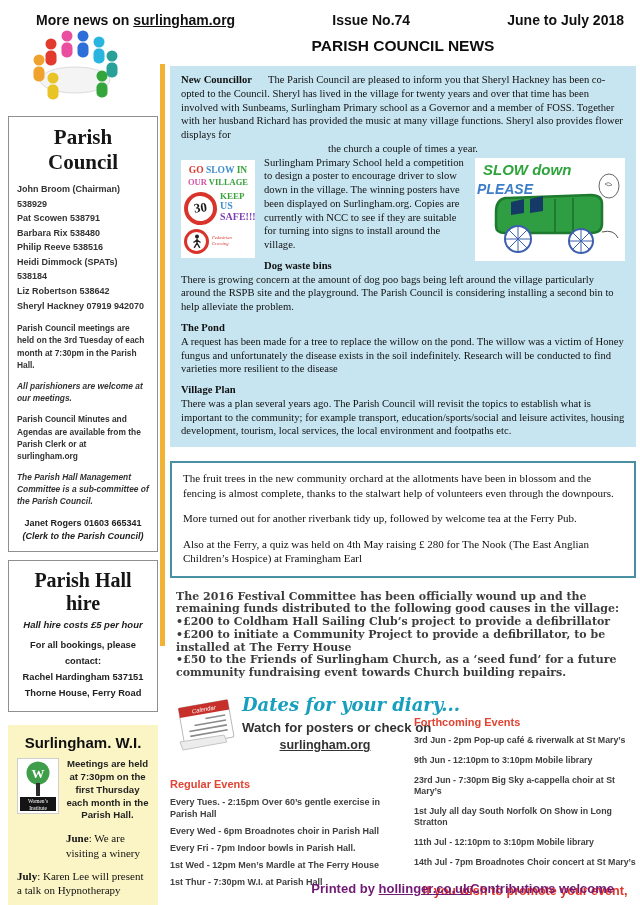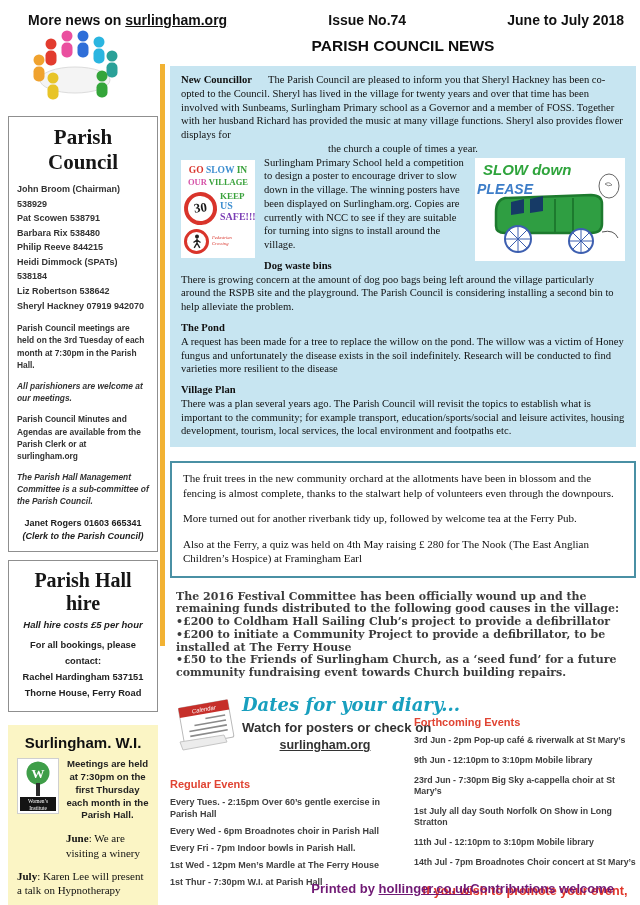--- a/index.html
+++ b/index.html
@@ -1,20 +1,20 @@
 <!DOCTYPE html>
 <html><head>
 <meta charset="utf-8">
 <style>
   * { margin:0; padding:0; box-sizing:border-box; }
   body { background:#888; font-family:"Liberation Sans", sans-serif; }
   .page { width:640px; height:905px; background:#fff; position:relative; overflow:hidden; margin:0 auto; color:#222; }
 
   
-  .topbar { display:flex; justify-content:space-between; align-items:baseline; padding:12px 16px 0 28px; font-size:14px; font-weight:700; color:#111; }
+  .topbar { display:flex; justify-content:space-between; align-items:baseline; padding:12px 16px 0 36px; font-size:14px; font-weight:700; color:#111; }
   .topbar .mid { font-weight:600; }
   .u { text-decoration:underline; }
 
   .columns { display:flex; padding-left:8px; }
   .sidebar { width:150px; flex:none; }
   .main { flex:1; margin-left:12px; margin-right:4px; position:relative; }
 
   
   .people-wrap { margin:2px 0 0 14px; }
   .panel { border:1.5px solid #8f8f8f; background:#fff; padding:7px 8px; margin-top:8px; }
@@ -127,21 +127,21 @@
           <circle cx="31" cy="48" r="5.5" fill="#e8c427"></circle>
             <rect x="25.5" y="54.5" width="11" height="15" rx="5" fill="#e8c427"></rect>
         </svg>
       </div>
 
       <div class="panel">
         <div class="pc-title">Parish Council</div>
         <div class="member">John Broom (Chairman) 538929</div>
         <div class="member">Pat Scowen  538791</div>
         <div class="member">Barbara Rix  538480</div>
-        <div class="member">Philip Reeve  844215</div>
+        <div class="member">Philip Reeve  538516</div>
         <div class="member">Heidi Dimmock (SPATs) 538184</div>
         <div class="member">Liz Robertson  538642</div>
         <div class="member">Sheryl Hackney  07919 942070</div>
         <div class="note">Parish Council meetings are held on the 3rd Tuesday of each month at 7:30pm in the Parish Hall.</div>
         <div class="note it">All parishioners are welcome at our meetings.</div>
         <div class="note">Parish Council Minutes and Agendas are available from the Parish Clerk or at surlingham.org</div>
         <div class="note it">The Parish Hall Management Committee is a sub-committee of the Parish Council.</div>
         <div class="clerk">
           <span>Janet Rogers   01603 665341</span>
           <span class="role">(Clerk to the Parish Council)</span>

